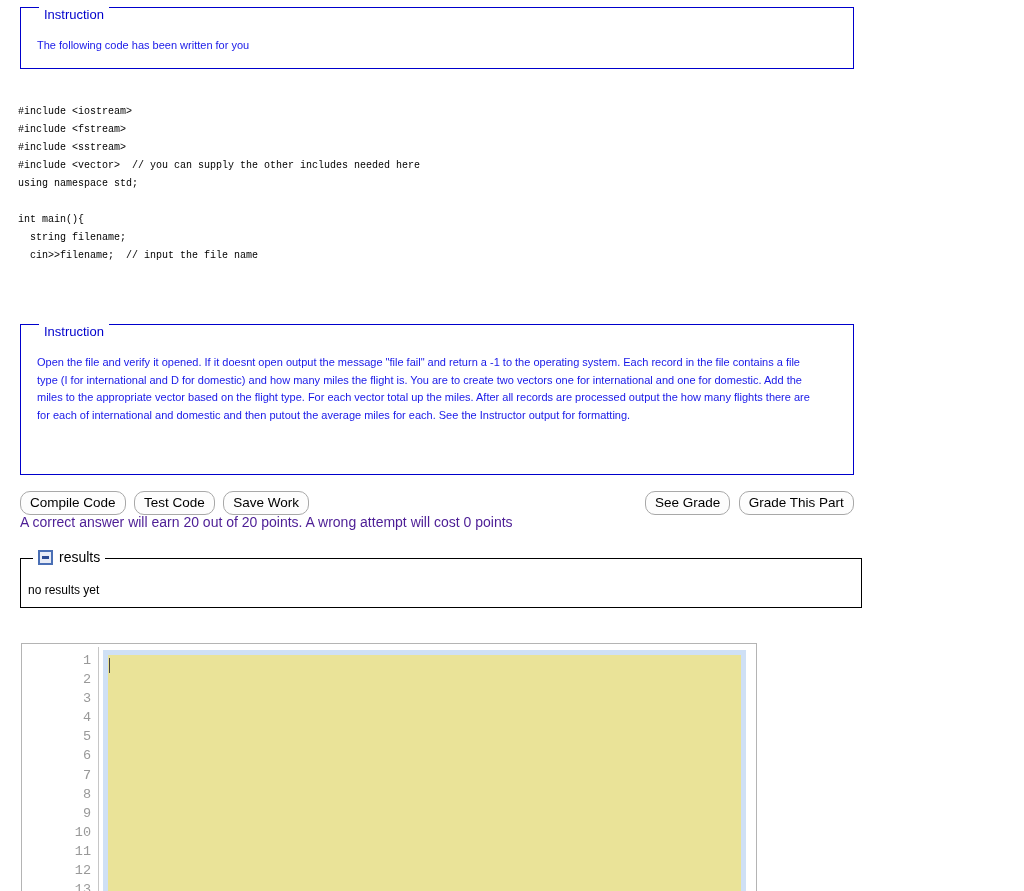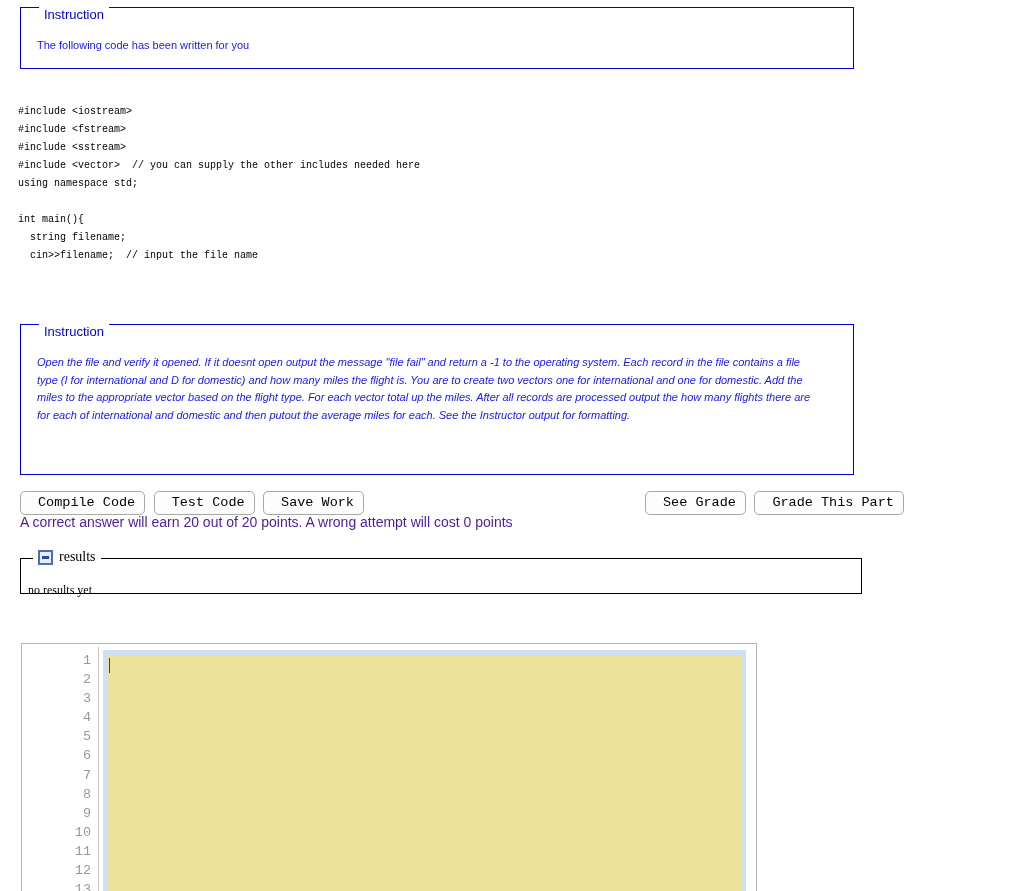--- a/index.html
+++ b/index.html
@@ -62,21 +62,20 @@
     left: 20px;
     top: 324px;
     width: 834px;
     height: 151px;
   }
   #instruction-text-2 {
     position: absolute;
     left: 16px;
     top: 29px;
     width: 782px;
-    font-style: italic;
   }
 
   
   #code-listing {
     position: absolute;
     left: 18px;
     top: 103px;
     margin: 0;
     font-family: "Liberation Mono", "DejaVu Sans Mono", monospace;
     font-size: 10px;
@@ -84,26 +83,26 @@
     color: #000000;
     white-space: pre;
   }
 
   
   .btn {
     display: inline-block;
     box-sizing: border-box;
     background: #fdfdfd;
     border: 1px solid #a8a8a8;
-    border-radius: 5px;
-    font-family: Liberation Mono, monospace;
+    border-radius: 10px;
+    font-family: Liberation Sans, sans-serif;
     font-size: 13.5px;
     line-height: 17px;
     color: #000000;
-    padding: 2px 9px 3px 17px;
+    padding: 2px 9px 3px 9px;
     margin: 0 4px 0 0;
     cursor: pointer;
     vertical-align: top;
   }
   #button-row-left {
     position: absolute;
     left: 20px;
     top: 491px;
     white-space: nowrap;
   }
@@ -125,24 +124,23 @@
     white-space: nowrap;
   }
 
   
   #results-box {
     position: absolute;
     box-sizing: border-box;
     left: 20px;
     top: 558px;
     width: 842px;
-    height: 36px;
+    height: 50px;
     border: 1px solid #000000;
     background: #ffffff;
-    font-family: Liberation Serif, serif;
   }
   #results-legend {
     position: absolute;
     top: -11px;
     left: 12px;
     background: #ffffff;
     padding: 0 5px;
     font-size: 14px;
     line-height: 18px;
     white-space: nowrap;

